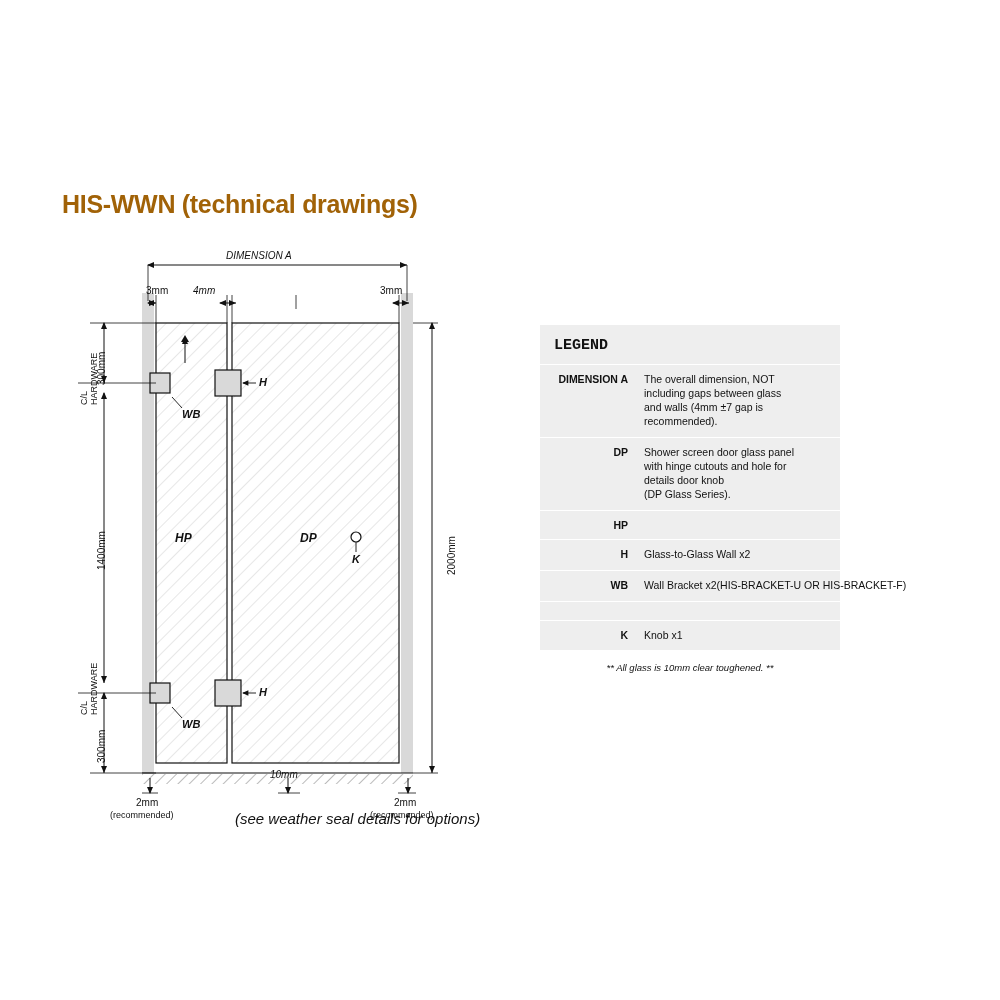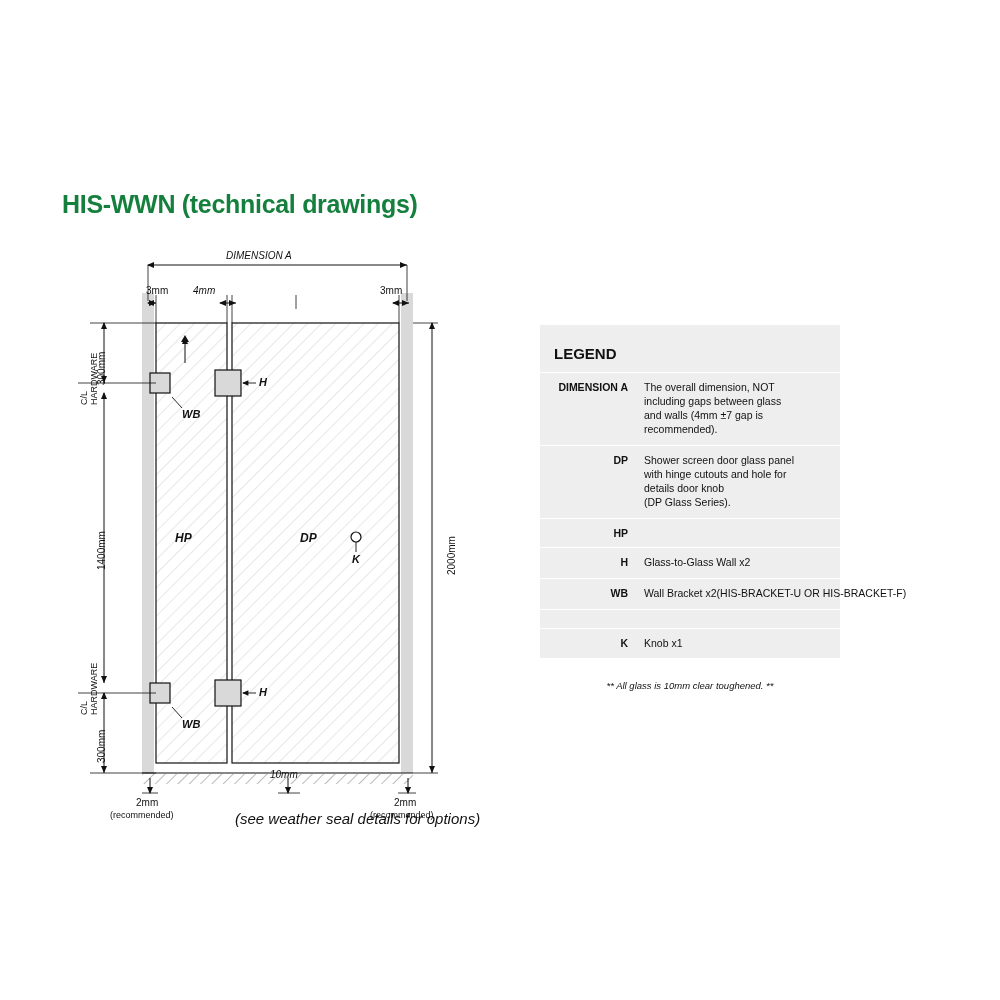--- a/index.html
+++ b/index.html
@@ -15,21 +15,21 @@
     color: #111111;
     overflow: hidden;
   }
   #page-title {
     position: absolute;
     left: 62px;
     top: 190px;
     font-size: 25px;
     font-weight: bold;
     letter-spacing: -0.3px;
-    color: #15803d;
+    color: #a16207;
   }
 
   
   #drawing {
     position: absolute;
     left: 60px;
     top: 245px;
     width: 420px;
     height: 600px;
   }
@@ -51,22 +51,23 @@
     position: absolute;
     left: 540px;
     top: 325px;
     width: 300px;
     background: #eeeeee;
     border: none;
   }
   #legend .legend-title {
     font-size: 15px;
     font-weight: bold;
-    padding: 20px 14px 10px 14px;
-    color: #111111;
+    padding: 12px 14px 10px 14px;
+    color: #111111;
+    font-family: Liberation Mono, monospace;
   }
   .legend-row {
     display: flex;
     align-items: flex-start;
     border-top: 1px solid #ffffff;
     min-height: 28px;
   }
   .legend-row .key {
     width: 96px;
     flex: 0 0 96px;
@@ -83,21 +84,21 @@
     line-height: 1.33;
     color: #111111;
     white-space: pre-line;
   }
   .legend-row.wide .val { white-space: nowrap; text-align: center; }
   .legend-row.spacer { min-height: 18px; }
   #legend .legend-foot {
     font-size: 9.5px;
     font-style: italic;
     text-align: center;
-    padding: 22px 6px 10px 6px;
+    padding: 12px 6px 10px 6px;
     background: #ffffff;
     color: #111111;
   }
 </style>
 </head>
 <body>
 
 <div id="page-title">HIS-WWN (technical drawings)</div>
 
 <div id="drawing">

